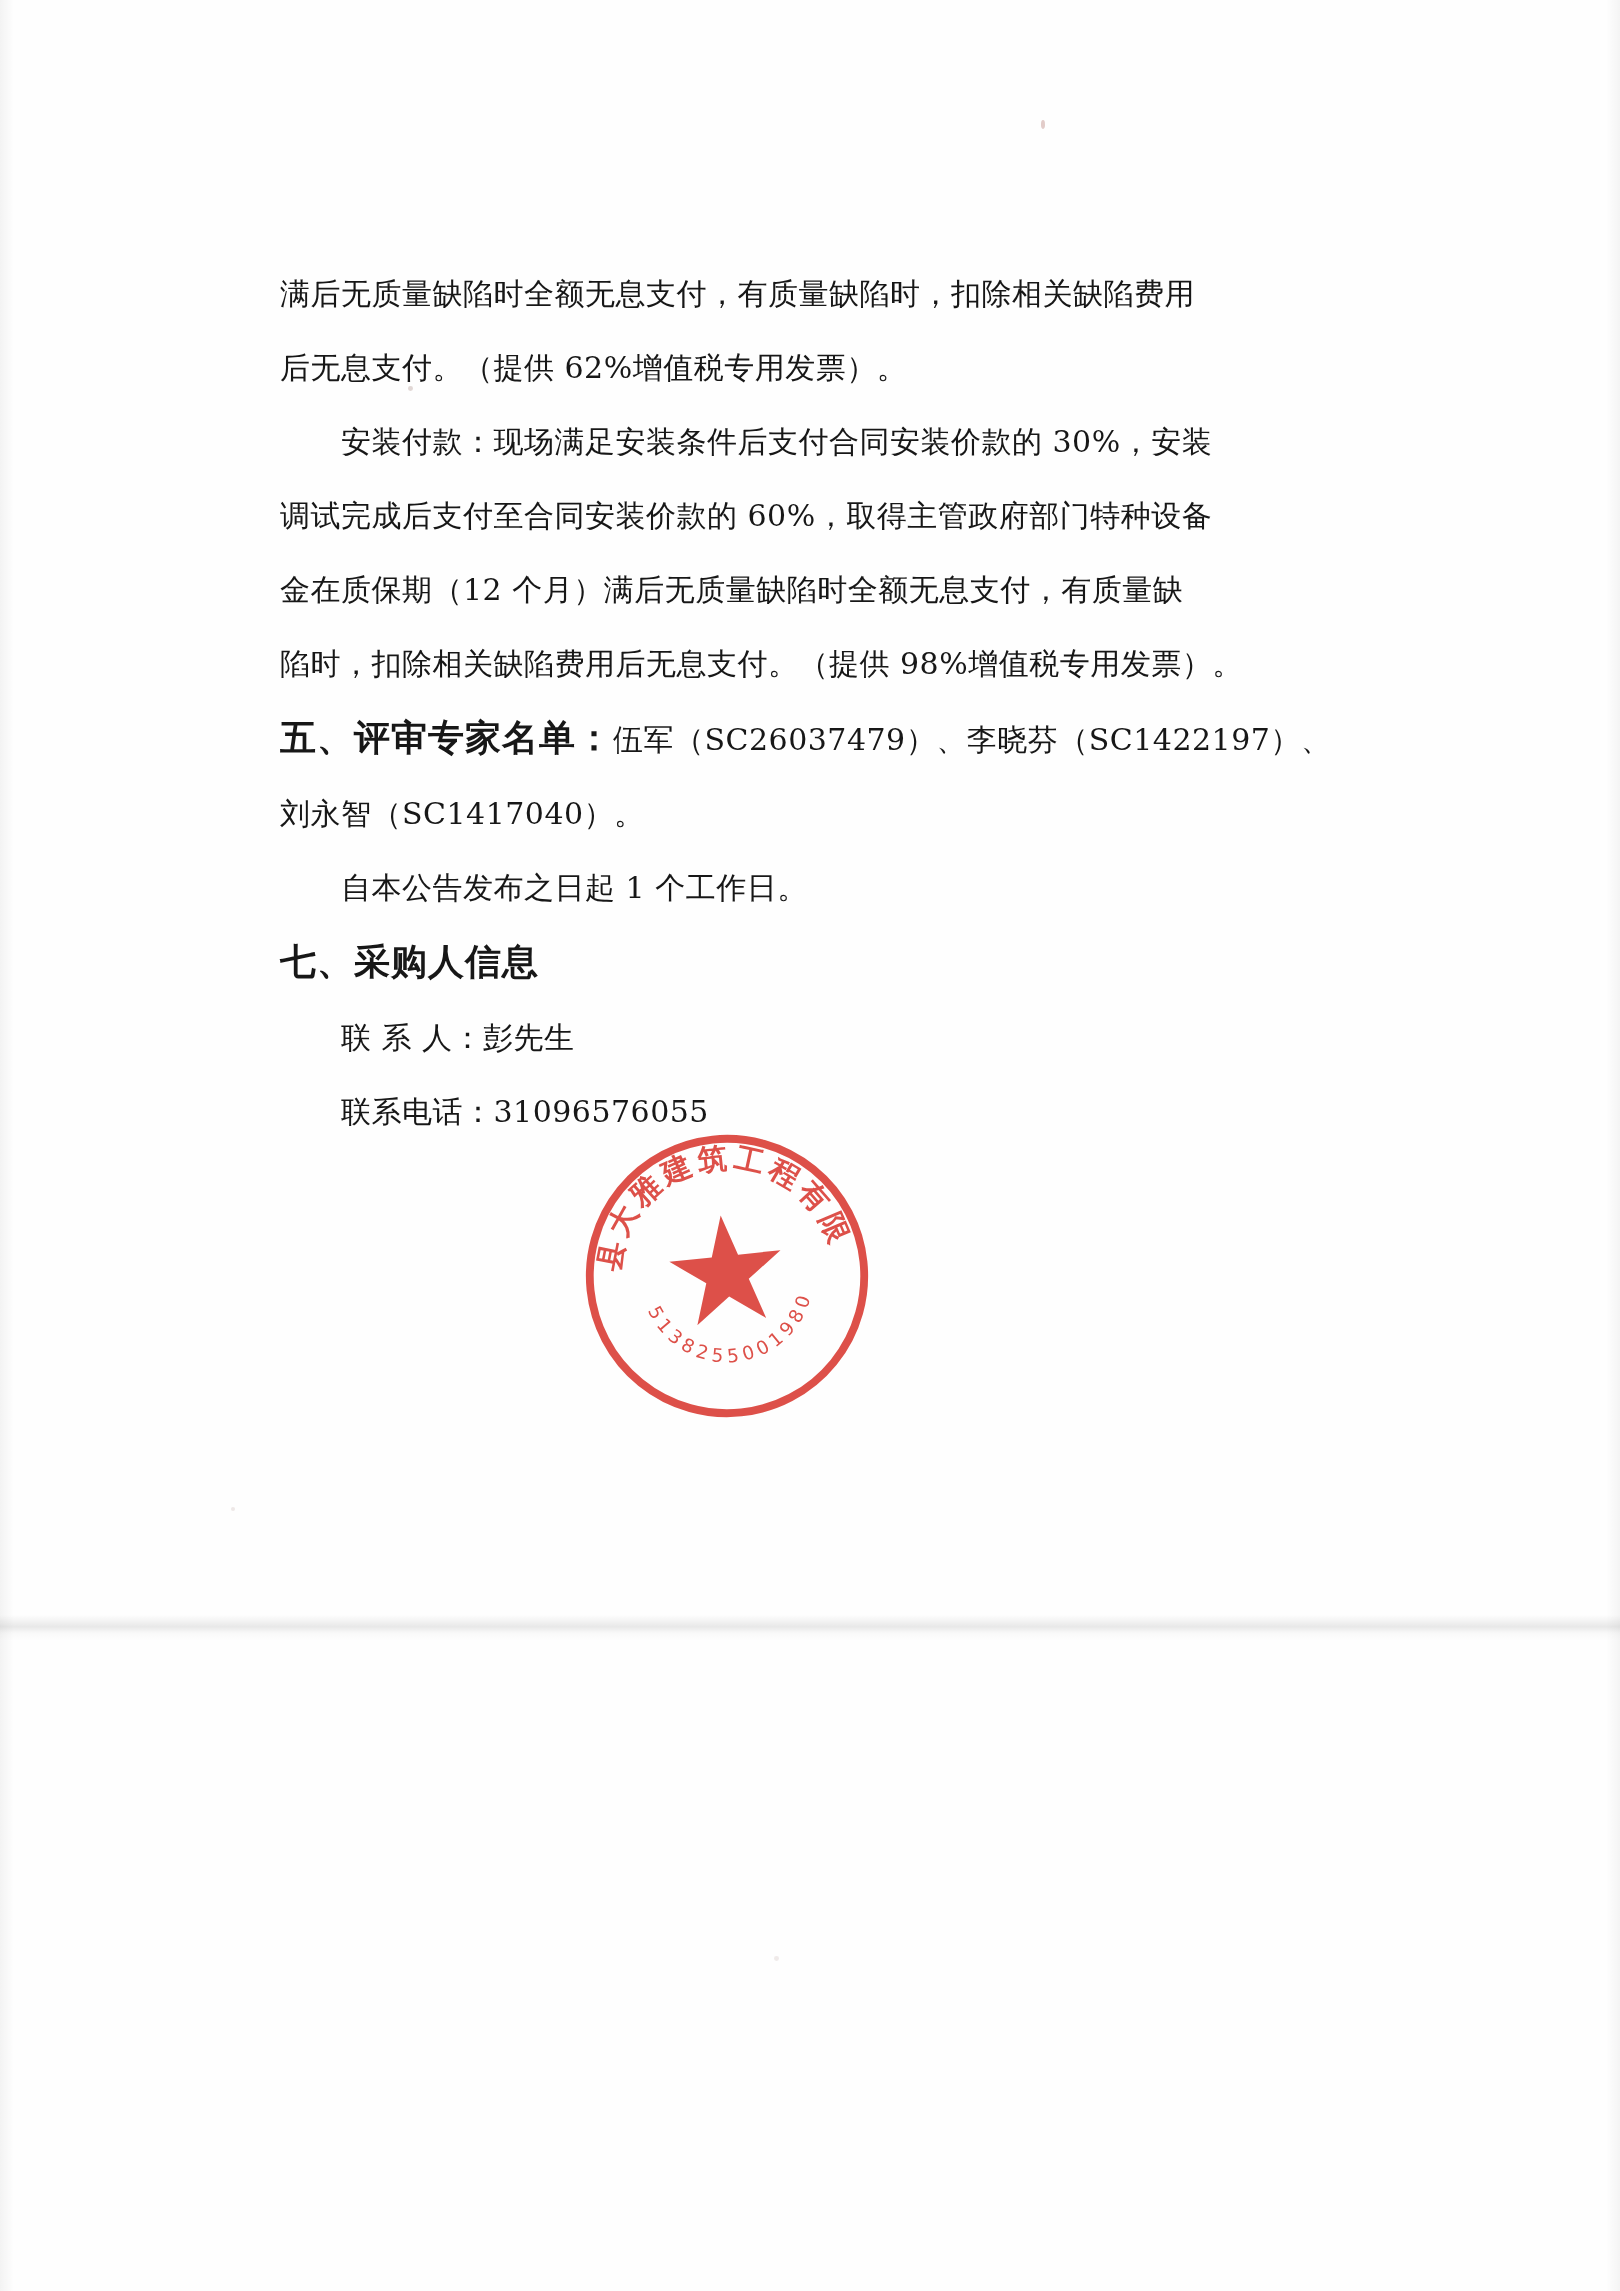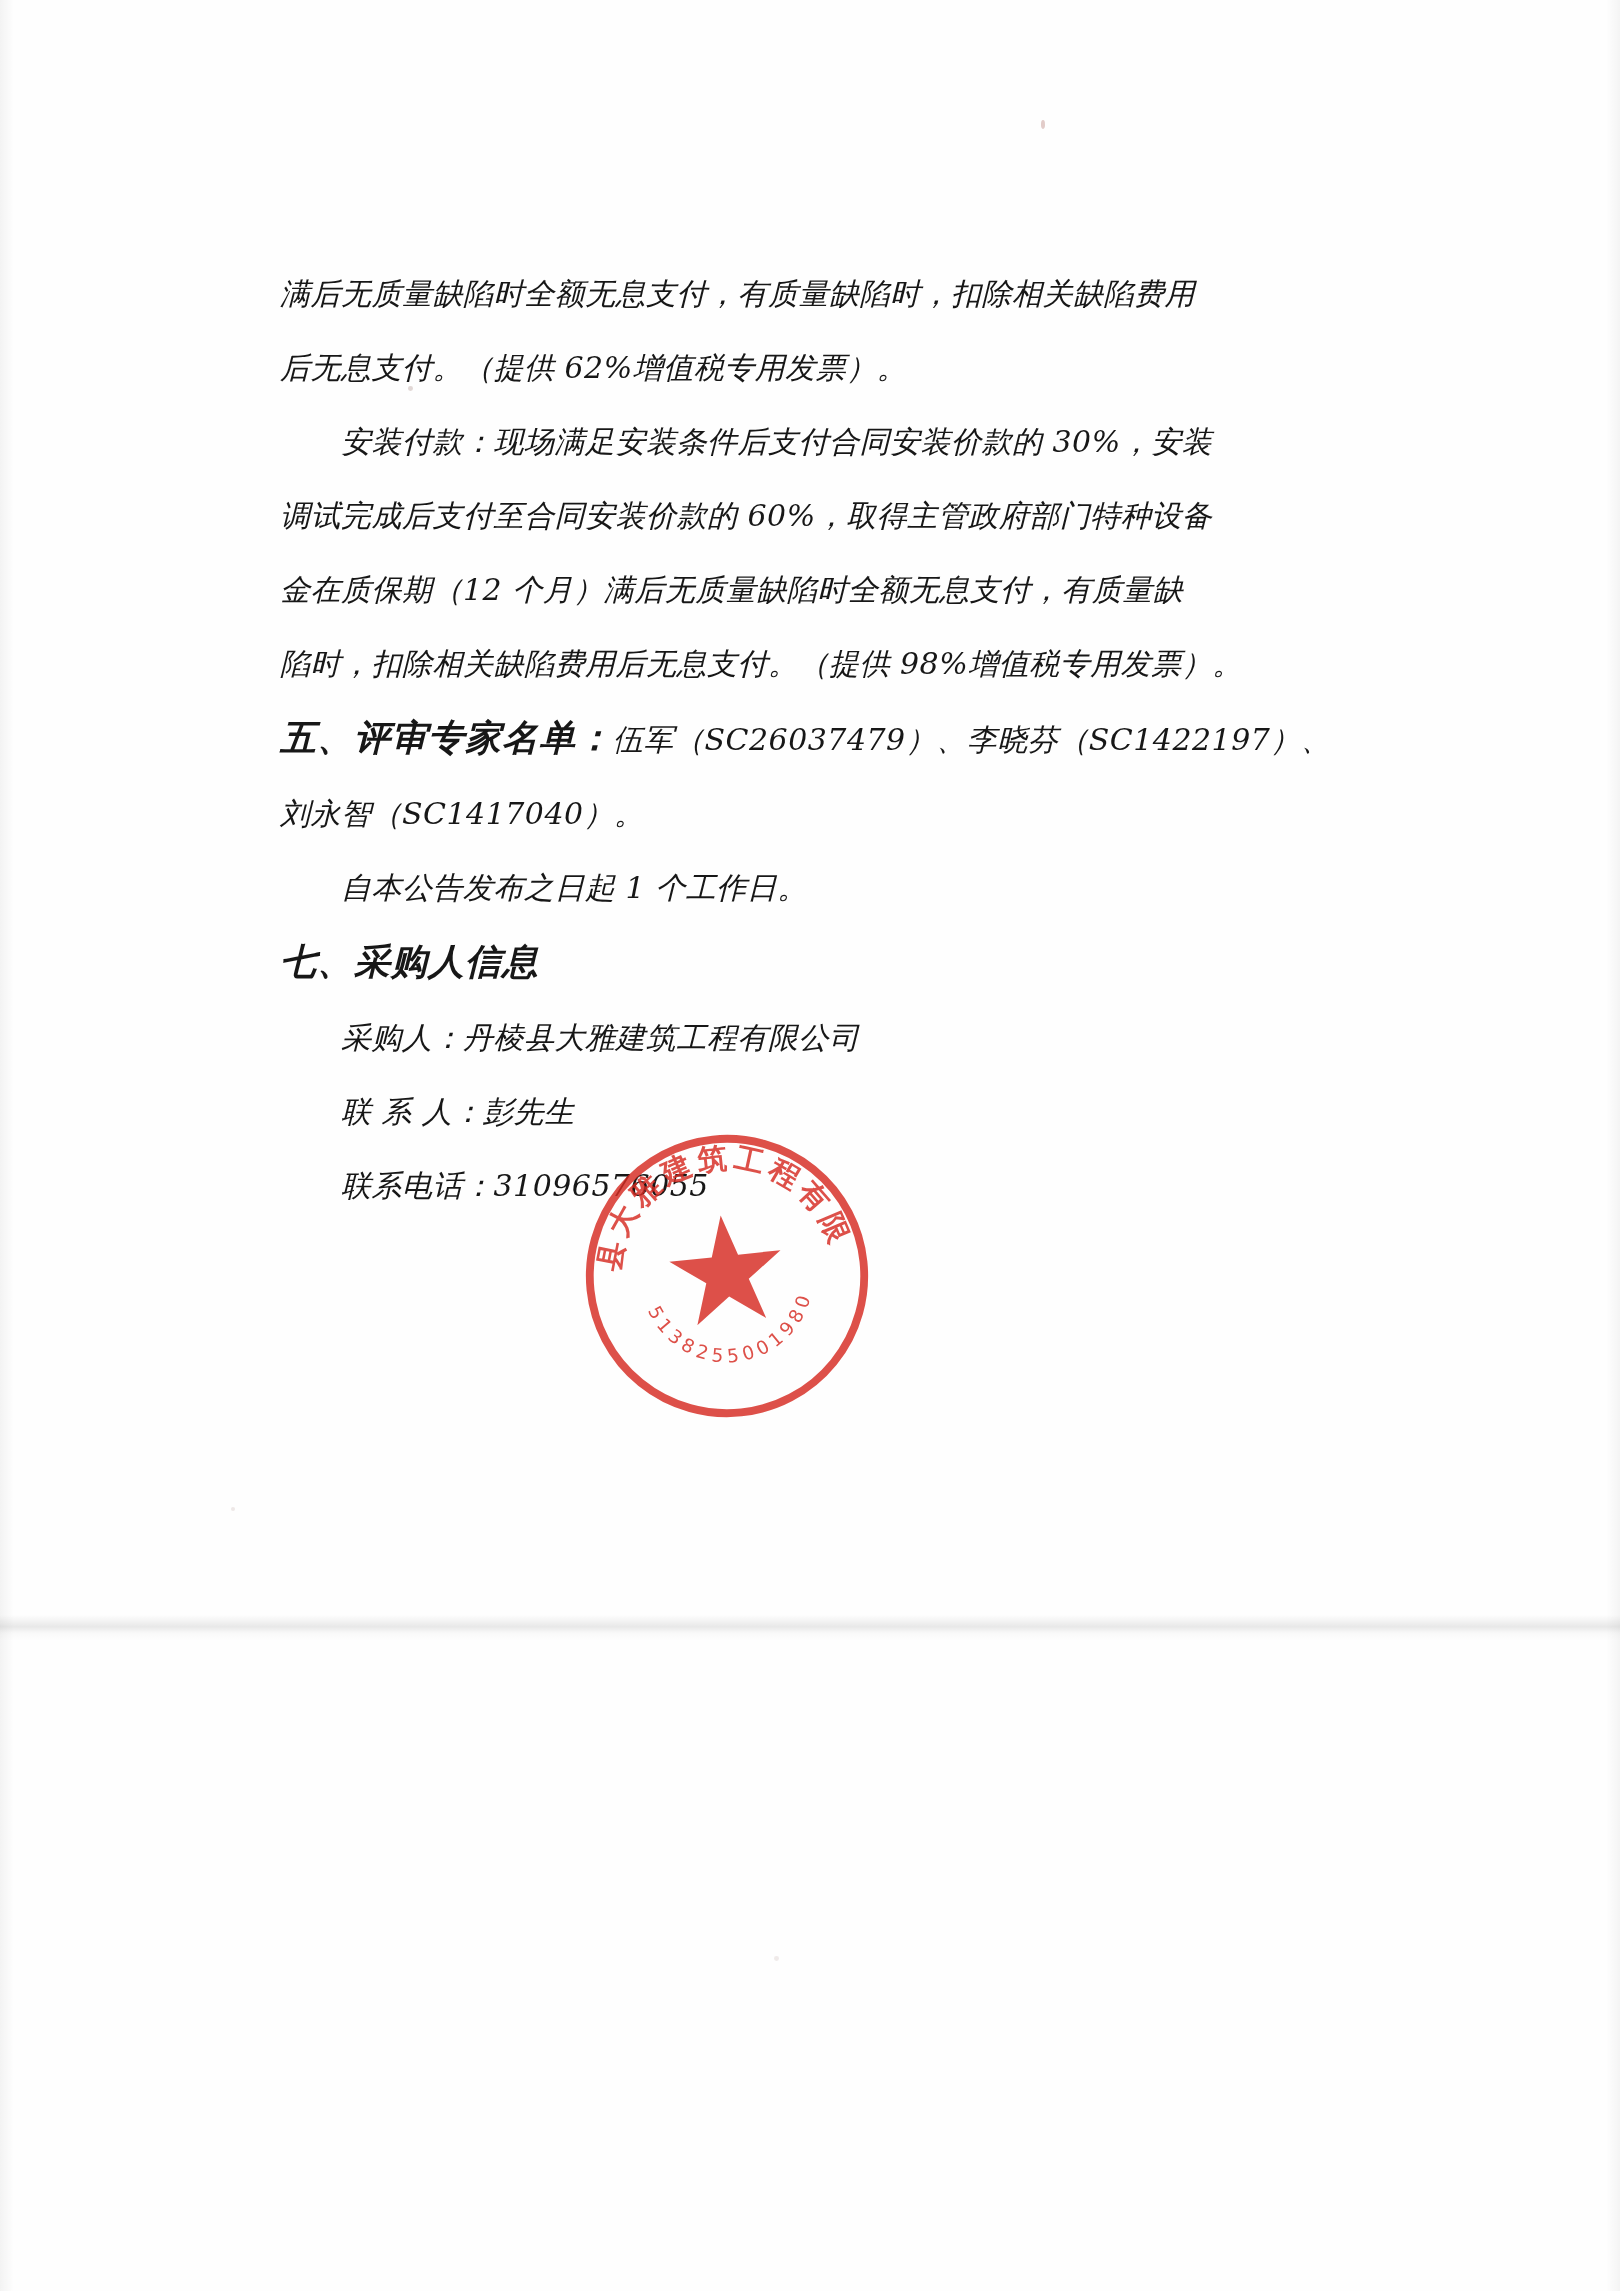--- a/index.html
+++ b/index.html
@@ -63,21 +63,20 @@
     width: 1098px;
   }
 
   p.line, p.para {
     margin: 0;
     font-size: 30px;
     line-height: 74px;
     letter-spacing: 0.5px;
     white-space: pre-wrap;
     color: #171717;
-    font-style: italic;
   }
   p.indent {
     text-indent: 61px;
   }
   .heading {
     font-weight: bold;
     font-family: "DejaVu Sans", "Liberation Sans", sans-serif;
     font-size: 36px;
     letter-spacing: 1px;
   }
@@ -119,21 +118,20 @@
     <p class="line">调试完成后支付至合同安装价款的 60%，取得主管政府部门特种设备</p>
     <p class="line">金在质保期（12 个月）满后无质量缺陷时全额无息支付，有质量缺</p>
     <p class="line">陷时，扣除相关缺陷费用后无息支付。（提供 98%增值税专用发票）。</p>
 
     <p class="line"><span class="heading">五、评审专家名单：</span><span>伍军（SC26037479）、李晓芬（SC1422197）、</span></p>
     <p class="line">刘永智（SC1417040）。</p>
 
     <p class="line indent">自本公告发布之日起 1 个工作日。</p>
 
     <p class="line"><span class="heading">七、采购人信息</span></p>
-    <p class="line indent">采购人：丹棱县大雅建筑工程有限公司</p>
     <p class="line indent">联 系 人：彭先生</p>
     <p class="line indent">联系电话：31096576055</p>
 
   </div>
 
   <div id="seal">
     <svg width="294" height="294" viewBox="0 0 300 300" xmlns="http://www.w3.org/2000/svg">
       <defs>
         <path id="sealTopArc" d="M 40,150 A 110,110 0 0 1 260,150"></path>
         <path id="sealBottomArc" d="M 62,150 A 88,88 0 0 0 238,150"></path>

